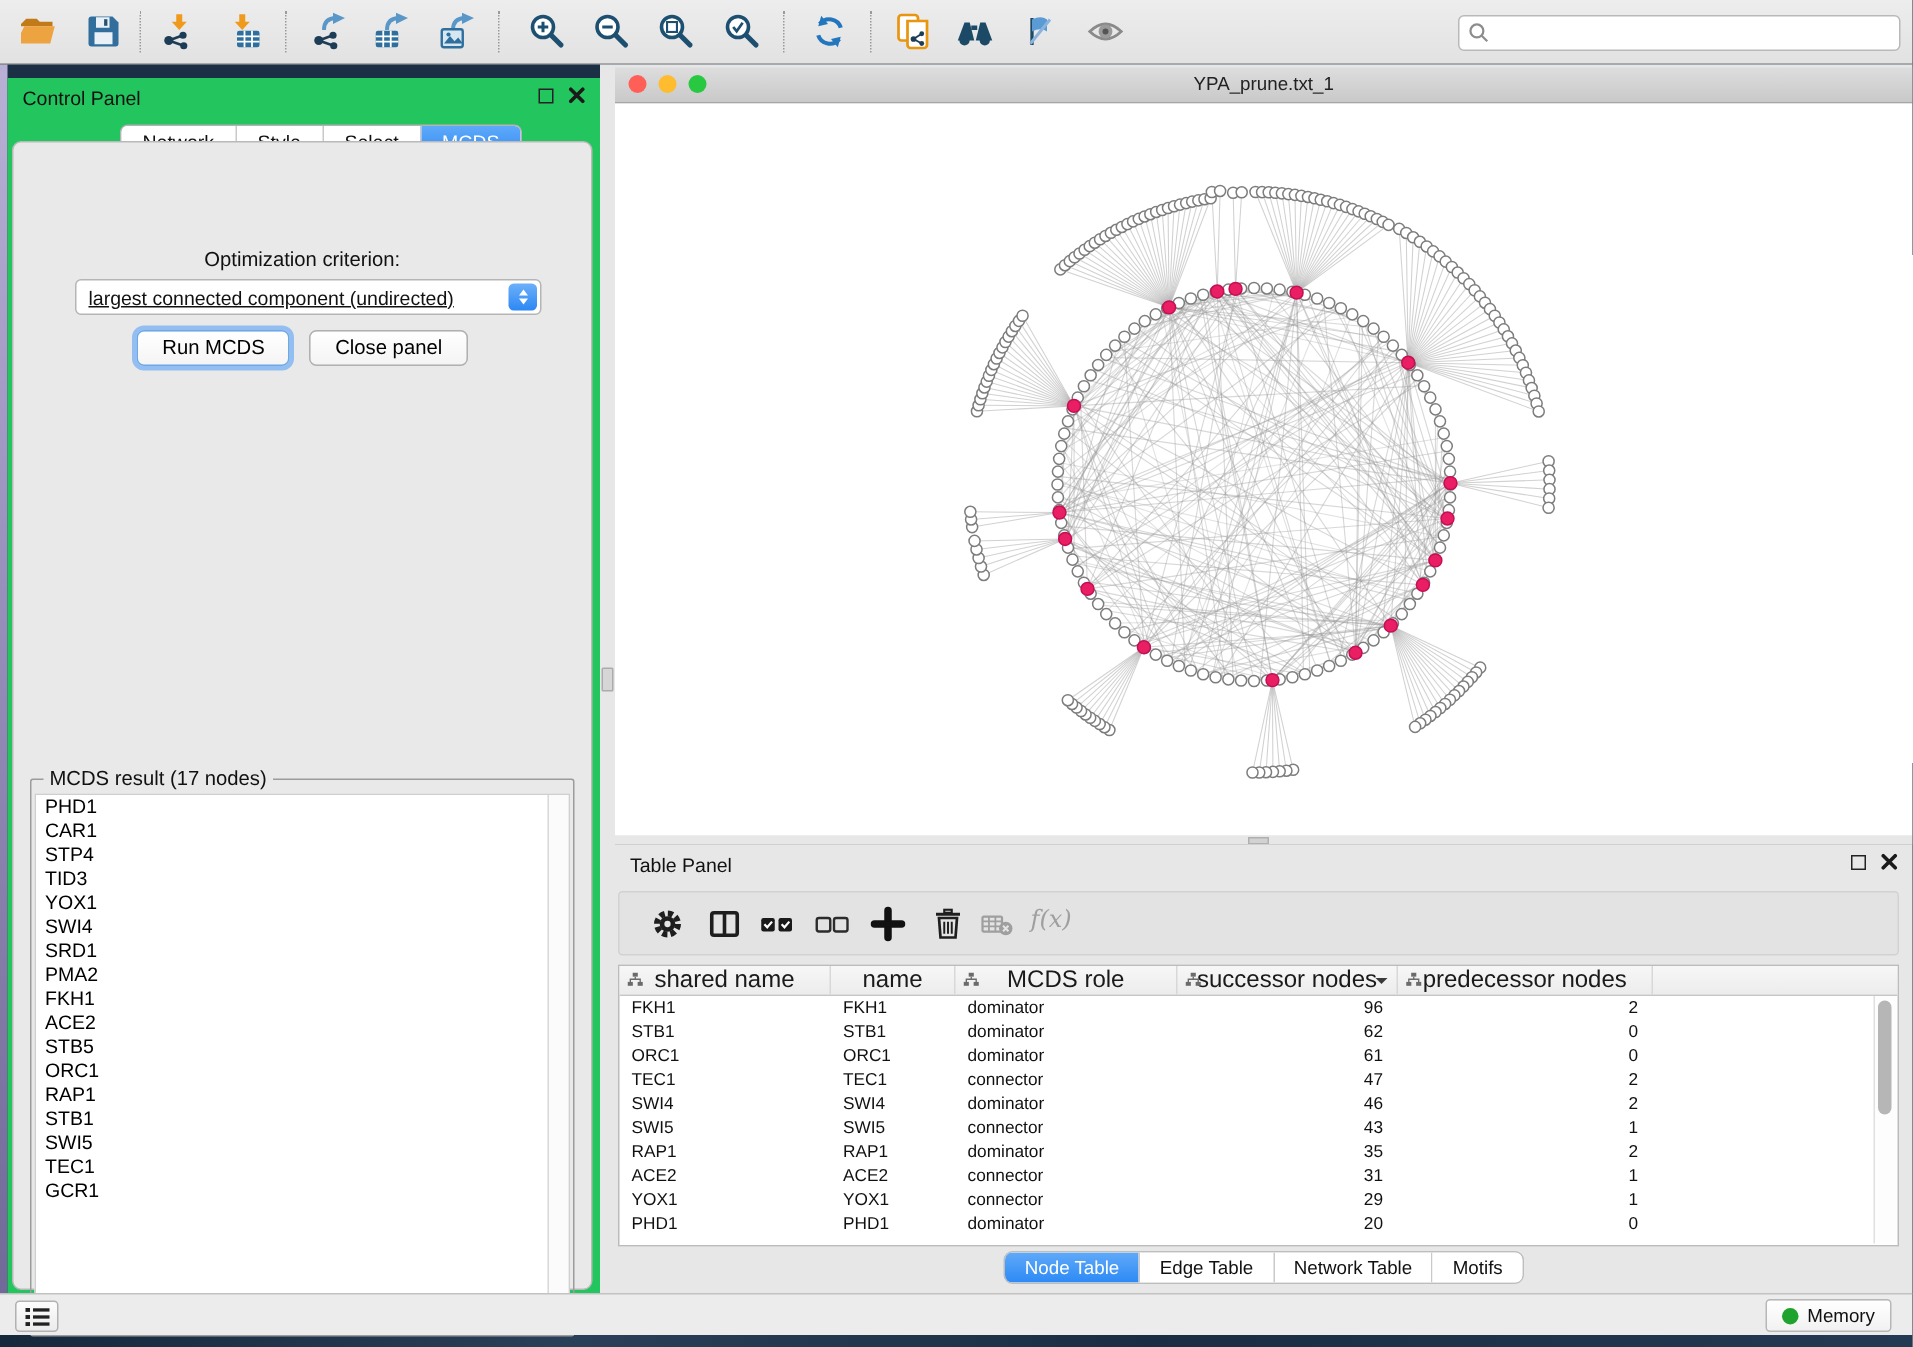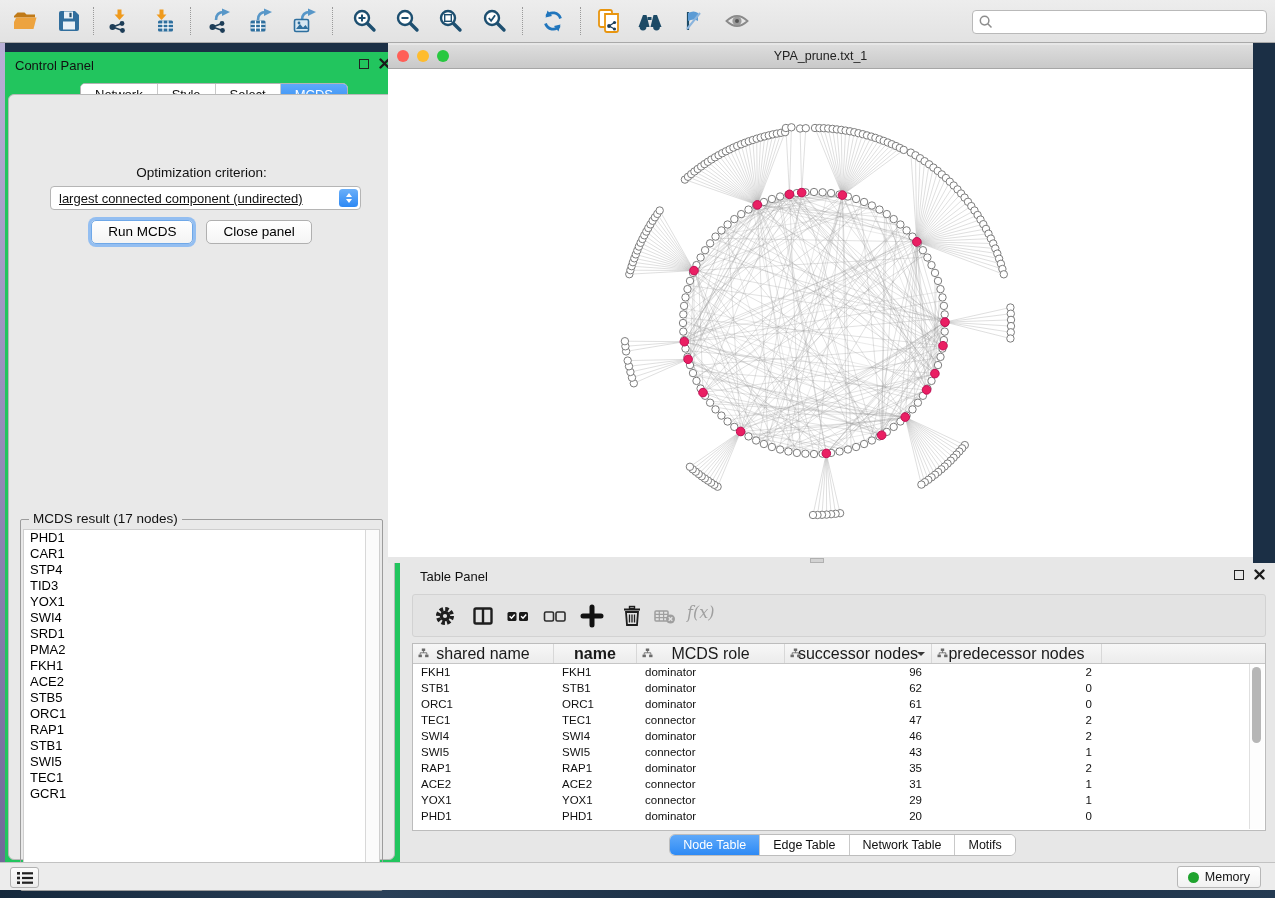--- a/index.html
+++ b/index.html
@@ -50,21 +50,21 @@
             border-radius:2px;box-sizing:border-box;}
   .fieldset-legend{position:absolute;left:8px;top:-9px;background:#e9e9e9;padding:0 4px;font-size:13.5px;color:#111;}
   .listbox{position:absolute;left:2px;top:9px;right:2px;bottom:2px;background:#fff;border:1px solid #cfcfcf;
            box-sizing:border-box;overflow:hidden;}
   .list-scroll{position:absolute;right:0;top:0;bottom:0;width:13px;background:#fbfbfb;border-left:1px solid #d8d8d8;}
   .mcds-item{font-size:13px;line-height:16px;padding-left:6px;color:#000;}
   
   .v-splitter{position:absolute;left:400px;top:43px;width:10px;height:819px;background:#e7e7e7;}
   .v-handle{position:absolute;left:1px;top:402px;width:8px;height:16px;background:#d6d6d6;border:1px solid #ababab;box-sizing:border-box;border-radius:1px;}
   
-  .network-window{position:absolute;left:388px;top:43px;width:865px;height:520px;background:#e7e7e7;}
+  .network-window{position:absolute;left:410px;top:43px;width:865px;height:520px;background:#e7e7e7;}
   .net-titlebar{position:absolute;left:0;top:2px;right:0;height:23px;
                 background:linear-gradient(#dddddd,#c9c9c9);border-bottom:1px solid #a6a6a6;}
   .lights{position:absolute;left:9px;top:5px;display:flex;gap:8px;}
   .light{width:12px;height:12px;border-radius:50%;}
   .net-title{position:absolute;left:0;right:0;top:4px;text-align:center;font-size:12.5px;color:#222;}
   .net-canvas{position:absolute;left:0;top:26px;width:865px;height:488px;background:#fff;}
   .h-splitter{position:absolute;left:0;top:514px;width:865px;height:6px;background:#e7e7e7;}
   .h-handle{position:absolute;left:422px;top:1px;width:14px;height:5px;background:#d2d2d2;border:1px solid #b0b0b0;box-sizing:border-box;}
   
   .table-panel{position:absolute;left:410px;top:563px;width:865px;height:299px;background:#e7e7e7;}
@@ -1071,21 +1071,21 @@
             <span class="tree-wrap">
               <svg width="11" height="10" viewBox="0 0 11 10">
                 <rect x="3.8" y="0.5" width="3.4" height="2.6" fill="#6b6b6b"></rect>
                 <rect x="0.5" y="6.6" width="3.4" height="2.6" fill="#6b6b6b"></rect>
                 <rect x="7.1" y="6.6" width="3.4" height="2.6" fill="#6b6b6b"></rect>
                 <path d="M5.5 3.1 V4.8 M2.2 6.6 V4.8 H8.8 V6.6" stroke="#6b6b6b" fill="none" stroke-width="0.9"></path>
               </svg>
             </span>
             <span>shared name</span>
           </div>
-          <div class="th" style="width: 83px; font-weight: bold;">
+          <div class="th" style="width: 83px;">
             <span>name</span>
           </div>
           <div class="th" style="width: 148px;">
             <span class="tree-wrap">
               <svg width="11" height="10" viewBox="0 0 11 10">
                 <rect x="3.8" y="0.5" width="3.4" height="2.6" fill="#6b6b6b"></rect>
                 <rect x="0.5" y="6.6" width="3.4" height="2.6" fill="#6b6b6b"></rect>
                 <rect x="7.1" y="6.6" width="3.4" height="2.6" fill="#6b6b6b"></rect>
                 <path d="M5.5 3.1 V4.8 M2.2 6.6 V4.8 H8.8 V6.6" stroke="#6b6b6b" fill="none" stroke-width="0.9"></path>
               </svg>

